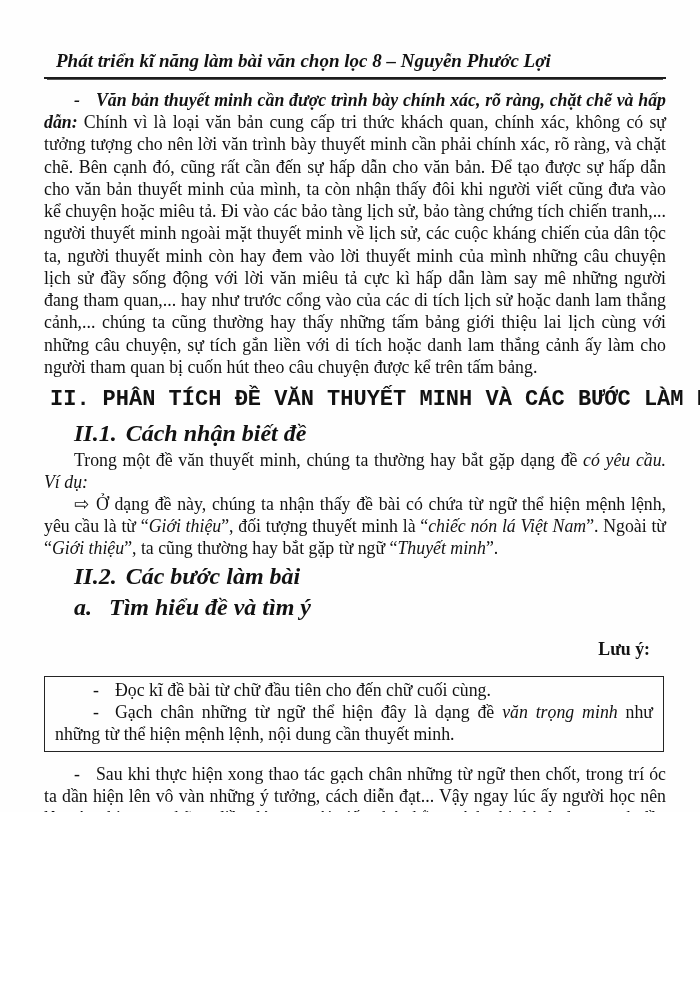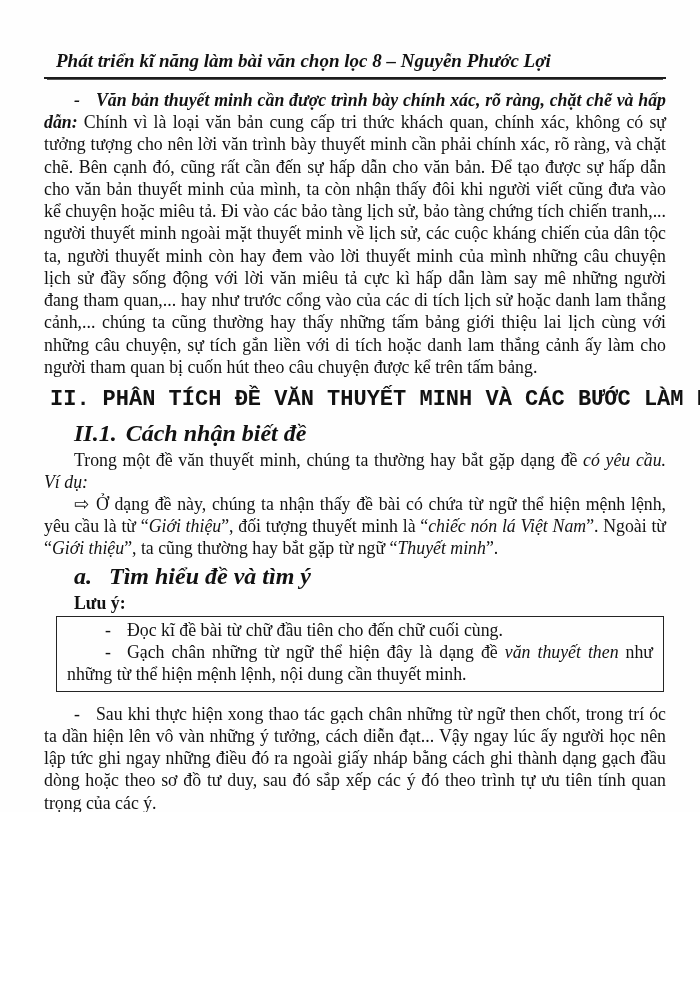--- a/index.html
+++ b/index.html
@@ -45,24 +45,24 @@
   .h-sub{
     margin:1px 0;
     font-size:24px;font-weight:700;font-style:italic;
     text-align:left;
     padding-left:30px;
   }
   .h-sub .num{margin-right:9px;}
   .h-sub .num-wide{margin-right:17px;}
   .bullet-marker{margin-right:11px;}
   .arrow-marker{font-family:"DejaVu Sans",sans-serif;margin-right:7px;}
-  .note-label{margin:0;font-weight:700;text-indent:30px;text-align:left;}
+  .note-label{margin:16px;font-weight:700;text-indent:30px;text-align:right;}
   .notebox{
     border:1.6px solid #242424;
-    margin:2px 2px 11px 12px;
+    margin:2px 2px 11px 0;
     padding:2px 10px 5px 10px;
   }
   .notebox .para{text-indent:38px;}
   
   .wm{position:absolute;z-index:1;color:transparent;
       font-family:"DejaVu Sans",sans-serif;pointer-events:none;}
   .wm-title{
     left:148px;top:884px;
     font-size:71px;line-height:1;letter-spacing:1px;
     -webkit-text-stroke:1.6px #c4c4c4;
@@ -92,29 +92,30 @@
 
     <p class="h-sec"><span class="num">II.</span><span>PHÂN TÍCH ĐỀ VĂN THUYẾT MINH VÀ CÁC BƯỚC LÀM BÀI</span></p>
 
     <p class="h-sub"><span class="num">II.1.</span><span>Cách nhận biết đề</span></p>
 
     <p class="para"><span>Trong một đề văn thuyết minh, chúng ta thường hay bắt gặp dạng đề </span><span class="i">có yêu cầu. Ví dụ:</span></p>
 
 
     <p class="para"><span class="arrow-marker">⇨</span><span>Ở dạng đề này, chúng ta nhận thấy đề bài có chứa từ ngữ thể hiện mệnh lệnh, yêu cầu là từ “</span><span class="i">Giới thiệu</span><span>”, đối tượng thuyết minh là “</span><span class="i">chiếc nón lá Việt Nam</span><span>”. Ngoài từ “</span><span class="i">Giới thiệu</span><span>”, ta cũng thường hay bắt gặp từ ngữ “</span><span class="i">Thuyết minh</span><span>”.</span></p>
 
+    <p class="h-sub"><span class="num">II.2.</span><span>Các bước làm bài</span></p>
 
     <p class="h-sub"><span class="num-wide">a.</span><span>Tìm hiểu đề và tìm ý</span></p>
 
 
     <p class="note-label">Lưu ý:</p>
 
     <div class="notebox">
       <p class="para"><span class="dash-pad">-</span><span>Đọc kĩ đề bài từ chữ đầu tiên cho đến chữ cuối cùng.</span></p>
-      <p class="para"><span class="dash-pad">-</span><span>Gạch chân những từ ngữ thể hiện đây là dạng đề </span><span class="i">văn thuyết then</span><span> như những từ thể hiện mệnh lệnh, nội dung cần thuyết minh.</span></p>
+      <p class="para"><span class="dash-pad">-</span><span>Gạch chân những từ ngữ thể hiện đây là dạng đề </span><span class="i">văn trọng minh</span><span> như những từ thể hiện mệnh lệnh, nội dung cần thuyết minh.</span></p>
     </div>
 
     <p class="para"><span class="dash-pad">-</span><span>Sau khi thực hiện xong thao tác gạch chân những từ ngữ then chốt, trong trí óc ta dần hiện lên vô vàn những ý tưởng, cách diễn đạt... Vậy ngay lúc ấy người học nên lập tức ghi ngay những điều đó ra ngoài giấy nháp bằng cách ghi thành dạng gạch đầu dòng hoặc theo sơ đồ tư duy, sau đó sắp xếp các ý đó theo trình tự ưu tiên tính quan trọng của các ý.</span></p>
 
     <p class="h-sub"><span class="num-wide">b.</span><span>Lập dàn bài</span></p>
 
     <p class="para"><span>Có thể nói, ở bước làm bài này cực kì quan trọng bởi nếu ta thực hiện tốt, tỉ mỉ thao tác này đồng nghĩa với việc chúng ta đã đi được 60% bài viết của mình. Vậy lập dàn bài như thế nào để đạt hiệu quả cao, đó là một vấn đề rất nan giải của học sinh Việt Nam hiện nay!</span></p>
 
   </div>
 

